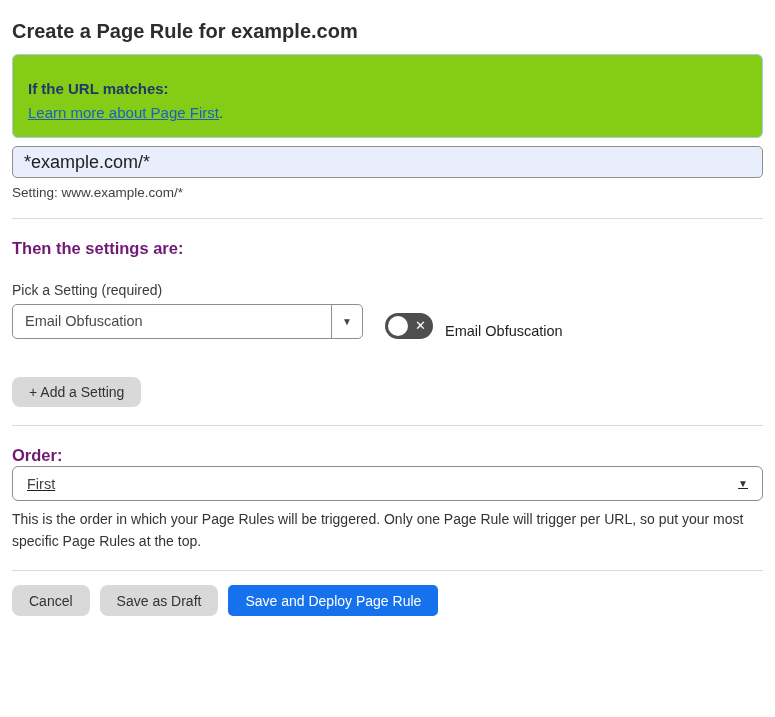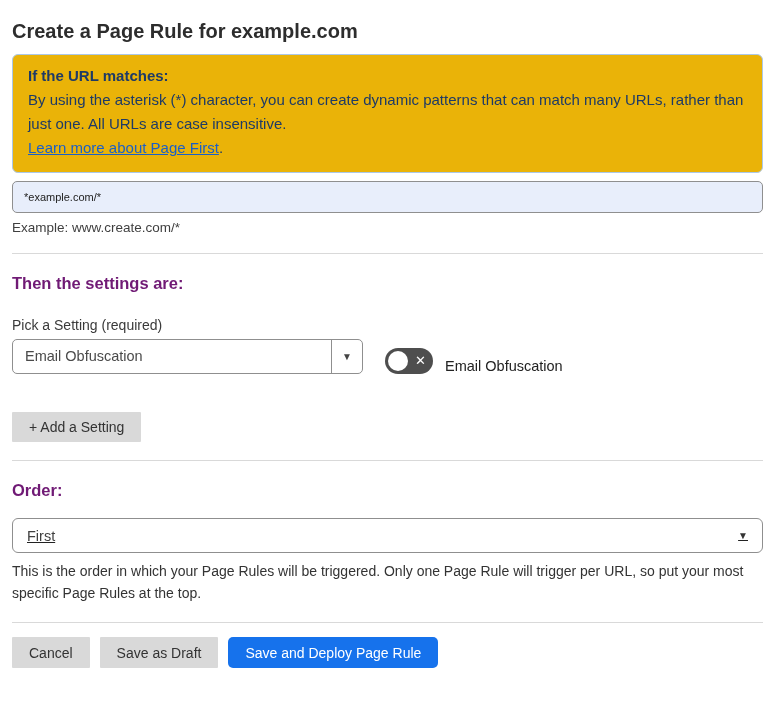--- a/index.html
+++ b/index.html
@@ -16,24 +16,24 @@
   .page-title {
     margin: 18px 0 0;
     font-size: 20px;
     line-height: 26px;
     font-weight: 700;
     color: #2d2d2d;
   }
 
   .info-box {
     margin-top: 10px;
-    background: #eab308;
+    background: #84cc16;
     border: 1px solid #abc8e8;
     border-radius: 6px;
-    padding: 9px 15px 12px;
+    padding: 22px 15px 12px;
     color: #1e3a66;
     font-size: 15px;
     line-height: 24px;
   }
   .info-box .info-heading { font-weight: 700; }
   .info-box a.learn-link {
     color: #1a5fc8;
     text-decoration: underline;
     cursor: pointer;
   }
@@ -47,21 +47,21 @@
 
   .url-input {
     display: block;
     margin-top: 8px;
     width: 100%;
     height: 32px;
     background: #e8eefb;
     border: 1px solid #8f8f8f;
     border-radius: 5px;
     padding: 0 11px;
-    font-size: 11px;
+    font-size: 18px;
     color: #222;
     font-family: "Liberation Sans", sans-serif;
   }
 
   .helper-text {
     margin-top: 7px;
     font-size: 13.5px;
     color: #3f3f3f;
   }
 
@@ -139,37 +139,37 @@
   }
   .toggle-label {
     margin-left: 12px;
     font-size: 14.5px;
     color: #222;
   }
 
   .btn {
     display: inline-block;
     border: none;
-    border-radius: 1px;
+    border-radius: 8px;
     height: 31px;
     padding: 0 17px;
     font-size: 14px;
     font-family: "Liberation Sans", sans-serif;
     cursor: pointer;
   }
   .btn-gray { background: #d9d9d9; color: #333; }
   .btn-blue { background: #1672ec; color: #ffffff; border-radius: 5px; }
 
   .add-setting-btn {
     margin-top: 38px;
     height: 30px;
   }
 
   .full-select {
-    margin-top: 18px;
+    margin-top: 1px;
     width: 100%;
     height: 35px;
     border: 1px solid #8f8f8f;
     border-radius: 6px;
     background: #fff;
     display: flex;
     align-items: center;
     cursor: pointer;
     padding: 0 14px;
     text-decoration: underline;
@@ -202,28 +202,27 @@
 </style>
 </head>
 <body>
 
 <div class="container">
 
   <h1 class="page-title">Create a Page Rule for example.com</h1>
 
   <div class="info-box">
     <div class="info-heading">If the URL matches:</div>
-    <div class="info-body">By using the asterisk (*) character, you can create dynamic patterns that can match many URLs, rather than just one. All URLs are case insensitive.</div>
     <div>
       <a class="learn-link">Learn more about Page First</a><span class="link-suffix">.</span>
     </div>
   </div>
 
   <input class="url-input" type="text" value="*example.com/*" style="">
-  <div class="helper-text">Example: www.create.com/*</div>
+  <div class="helper-text">Setting: www.example.com/*</div>
 
   <hr class="divider">
 
   <h2 class="section-heading">Then the settings are:</h2>
 
   <div class="field-label">Pick a Setting (required)</div>
 
   <div class="settings-row">
     <div class="select-split">
       <div class="select-text">Email Obfuscation</div>

